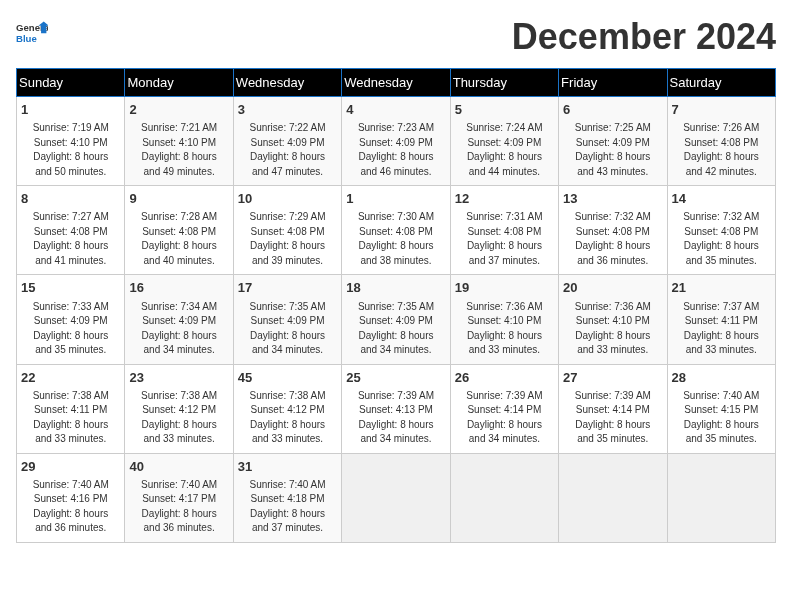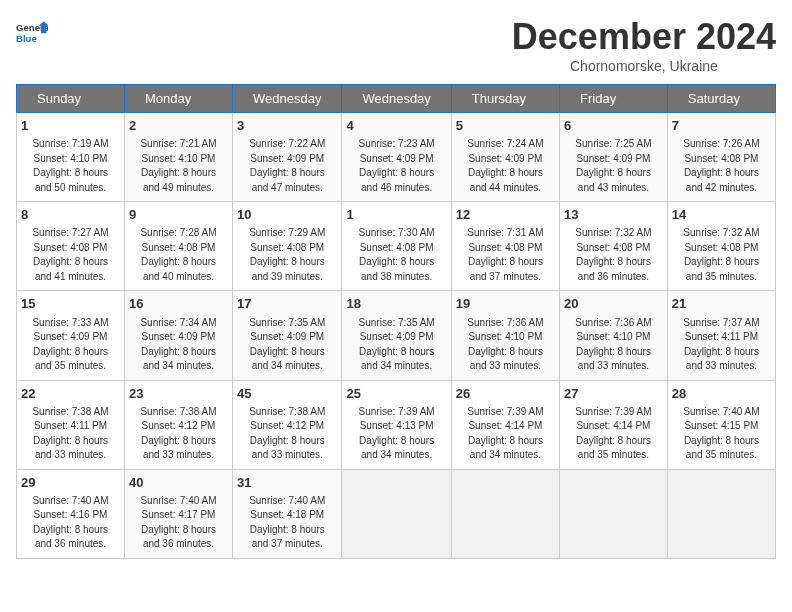--- a/index.html
+++ b/index.html
@@ -14,40 +14,40 @@
       display: flex;
       justify-content: space-between;
       align-items: flex-start;
       margin-bottom: 10px;
     }
     .logo {
       display: flex;
       align-items: center;
     }
     .title-area {
-      text-align: center;
+      text-align: right;
     }
     .month-title {
       font-size: 36px;
       font-weight: bold;
       color: #333;
     }
     .subtitle {
       font-size: 14px;
       color: #555;
     }
     table {
       width: 100%;
       border-collapse: collapse;
       font-size: 11px;
     }
     thead tr th {
-      background-color: #737373;
+      background-color: #000000;
       color: #fff;
-      padding: 6px 20px;
+      padding: 6px 2px;
       text-align: left;
       font-size: 13px;
       font-weight: normal;
       border: 1px solid #1a73c8;
     }
     tbody tr td {
       vertical-align: top;
       padding: 4px 4px 6px 4px;
       border: 1px solid #ccc;
       width: calc(100% / 7);
@@ -86,21 +86,20 @@
   <div style="display:flex;align-items:center;">
     <svg width="32" height="36" viewBox="0 0 60 55">
       <text x="0" y="22" font-size="18" font-weight="bold" font-family="Arial" fill="#333">General</text>
       <text x="0" y="42" font-size="18" font-weight="bold" font-family="Arial" fill="#1a73c8">Blue</text>
       <polygon points="52,4 62,12 57,12 57,26 47,26 47,12 42,12" fill="#1a73c8"></polygon>
     </svg>
   </div>
 </div>
   <div class="title-area">
     <div class="month-title">December 2024</div>
-    <div class="subtitle">Chornomorske, Ukraine</div>
   </div>
 </div>
 
 <table>
   <thead>
     <tr>
     <th>Sunday</th>
         <th>Monday</th>
         <th>Wednesday</th>
         <th>Wednesday</th>

